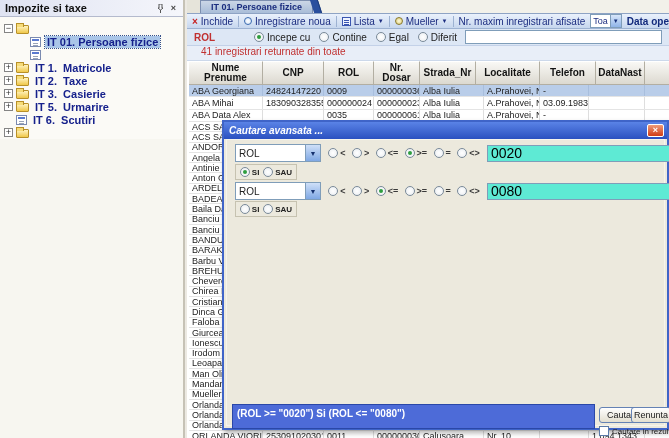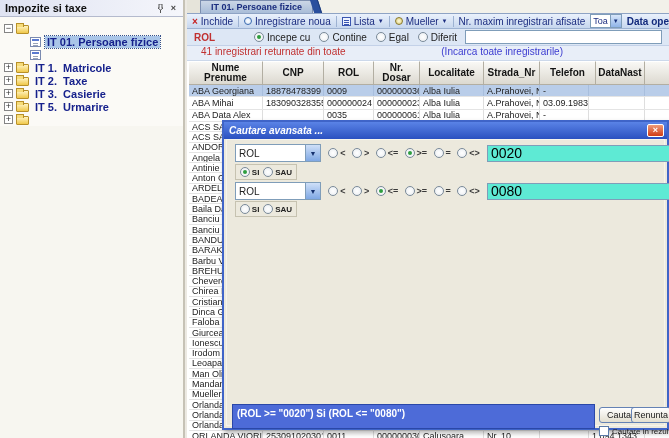--- a/index.html
+++ b/index.html
@@ -103,20 +103,21 @@
       <span class="sb-btn">×</span>
     </div>
     <div class="sb-tree" id="tree">
         <div class="tree-row" style="padding-left: 4px;"><span class="exp">−</span><span class="ticon folder"></span></div>
         <div class="tree-row sel" style="padding-left: 18px;"><span class="exp spacer"></span><span class="ticon formicon"></span><span class="lbl">IT 01. Persoane fizice</span></div>
         <div class="tree-row" style="padding-left: 18px;"><span class="exp spacer"></span><span class="ticon formicon"></span></div>
         <div class="tree-row" style="padding-left: 4px;"><span class="exp">+</span><span class="ticon folder"></span><span class="lbl">IT 1.  Matricole</span></div>
         <div class="tree-row" style="padding-left: 4px;"><span class="exp">+</span><span class="ticon folder"></span><span class="lbl">IT 2.  Taxe</span></div>
         <div class="tree-row" style="padding-left: 4px;"><span class="exp">+</span><span class="ticon folder"></span><span class="lbl">IT 3.  Casierie</span></div>
         <div class="tree-row" style="padding-left: 4px;"><span class="exp">+</span><span class="ticon folder"></span><span class="lbl">IT 5.  Urmarire</span></div>
+        <div class="tree-row" style="padding-left: 4px;"><span class="exp spacer"></span><span class="ticon formicon"></span><span class="lbl">IT 6.  Scutiri</span></div>
         <div class="tree-row" style="padding-left: 4px;"><span class="exp">+</span><span class="ticon folder"></span></div>
       </div>
   </aside>
 
   <main class="main">
     <div class="tabbar">
       <div class="tab-pre"></div>
       <div class="tab">IT 01. Persoane fizice</div>
       <div class="tab-edge"></div>
     </div>
@@ -167,40 +168,39 @@
           </span>
           <span class="ritem">
             <span class="radio"></span>
             <span>Diferit</span>
           </span>
         </span>
       <input class="f-input" value="" style="">
     </div>
     <div class="status-row">
       <span class="st-left">41 inregistrari returnate din toate</span>
-      <span class="st-right">(Incarca toate inregistrarile)</span>
     </div>
     <div class="grid">
       <div class="ghead" id="ghead">
           <div class="hcell" style="width: 74px;">Nume
 Prenume</div>
           <div class="hcell" style="width: 61px;">CNP</div>
           <div class="hcell" style="width: 50px;">ROL</div>
           <div class="hcell" style="width: 46px;">Nr.
 Dosar</div>
+          <div class="hcell" style="width: 56px;">Strada_Nr</div>
           <div class="hcell" style="width: 64px;">Localitate</div>
-          <div class="hcell" style="width: 56px;">Strada_Nr</div>
           <div class="hcell" style="width: 56px;">Telefon</div>
           <div class="hcell" style="width: 49px;">DataNast</div>
           <div class="hcell fill"></div>
         </div>
       <div class="gbody" id="gbody">
           <div class="grow r-main sel">
             <div class="gcell" style="width: 74px;">ABA Georgiana</div>
-            <div class="gcell" style="width: 61px;">18878478399</div>
+            <div class="gcell" style="width: 61px;">24824147220</div>
             <div class="gcell" style="width: 50px;">0009</div>
             <div class="gcell" style="width: 46px;">000000036</div>
             <div class="gcell" style="width: 64px;">Alba Iulia</div>
             <div class="gcell" style="width: 56px;">A.Prahovei, N...</div>
             <div class="gcell" style="width: 49px;">-</div>
             <div class="gcell" style="width: 56px;"></div>
             <div class="gcell fill"></div>
           </div>
           <div class="grow r-main">
             <div class="gcell" style="width: 74px;">ABA Mihai</div>

